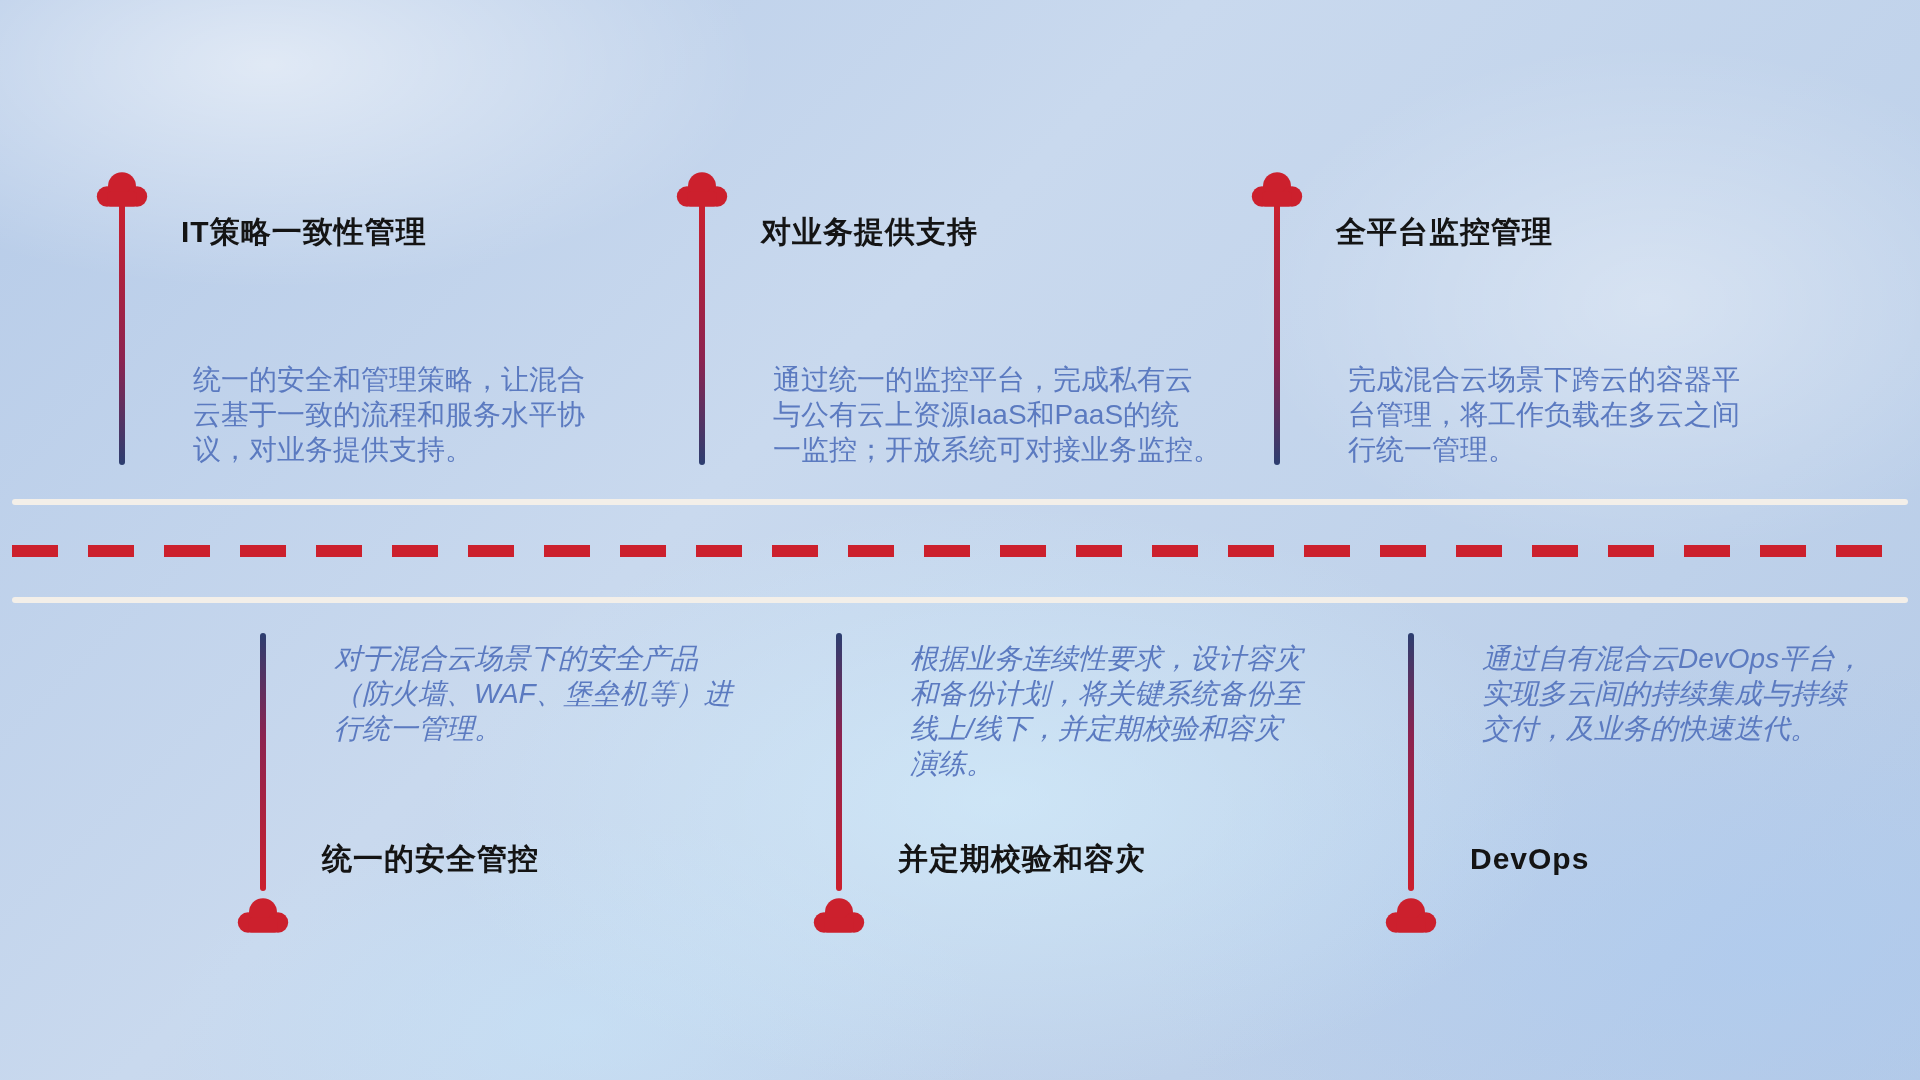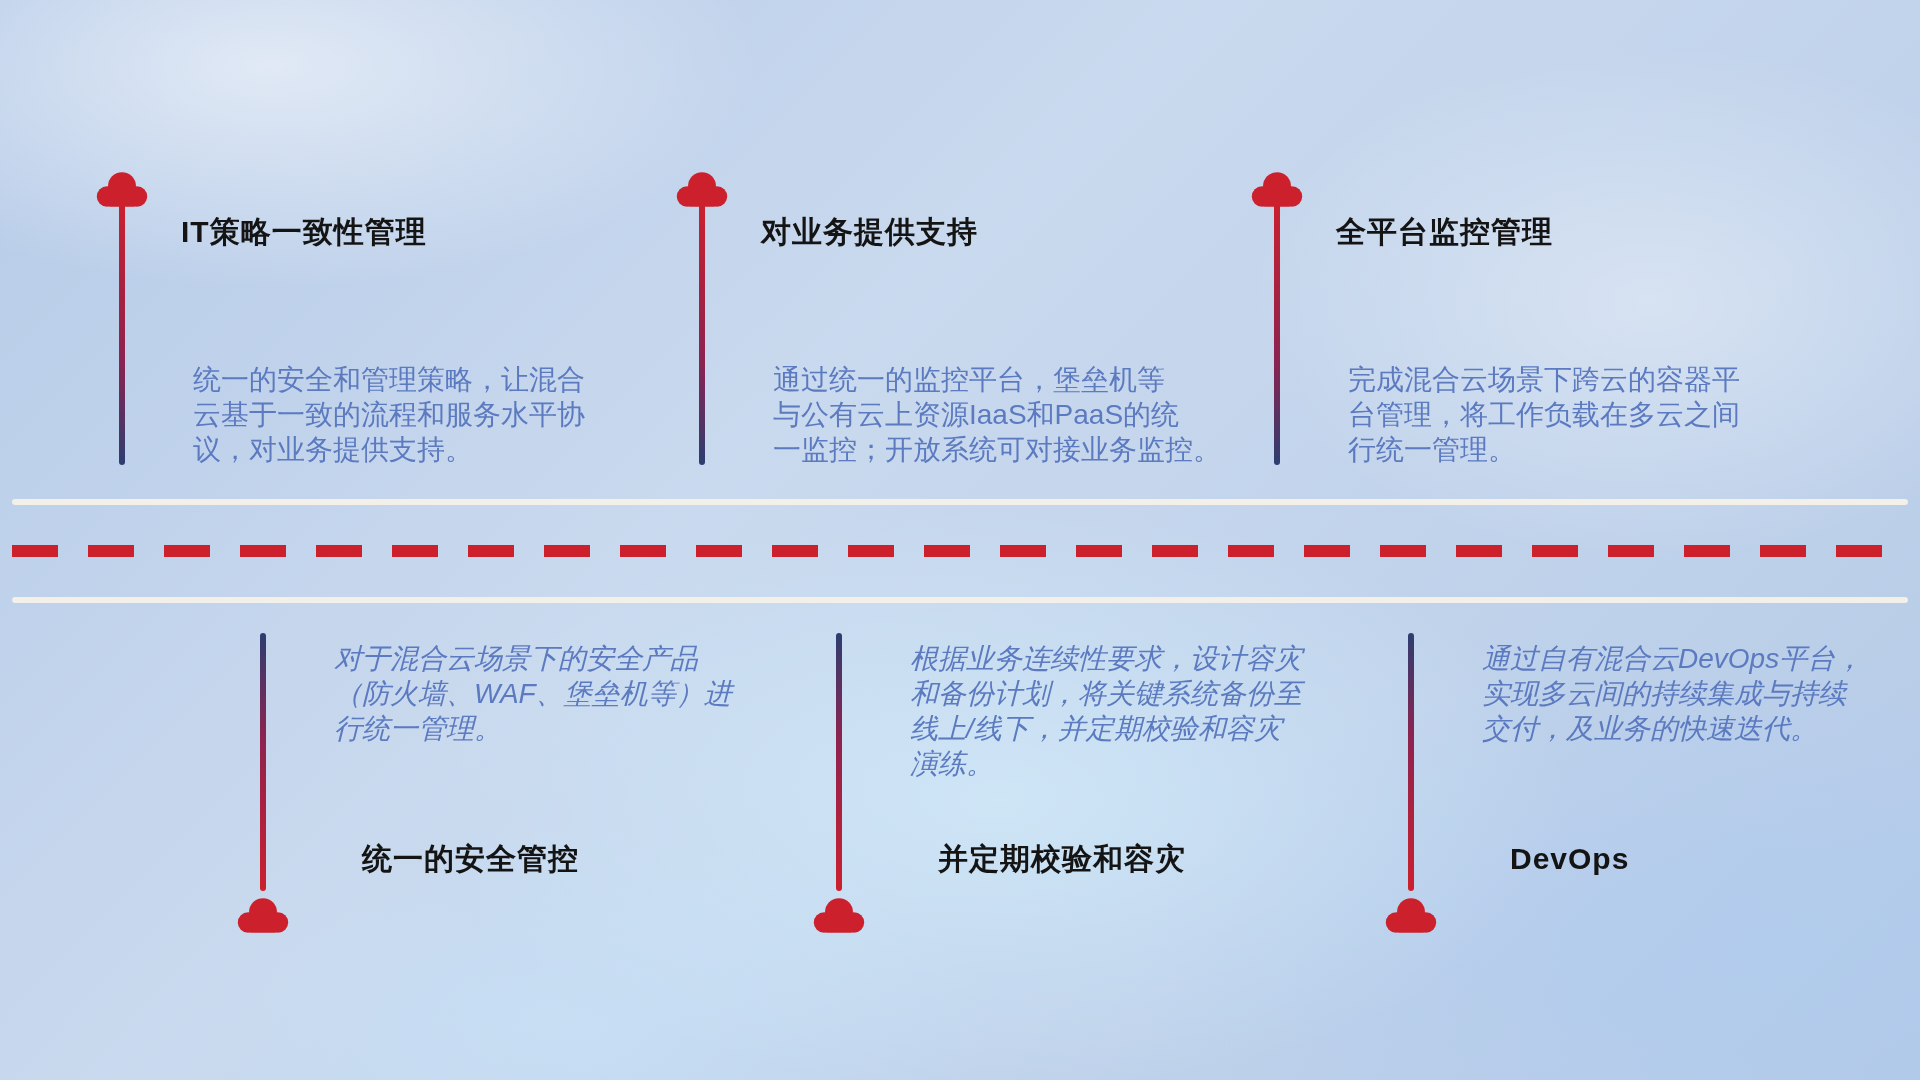--- a/index.html
+++ b/index.html
@@ -50,21 +50,21 @@
     top: 0; height: 258px;
     background: linear-gradient(to bottom, var(--navy, #2c3e70) 0%, #8c2350 40%, var(--red, #cc202d) 100%);
   }
 
   .title {
     position: absolute; left: 59px; white-space: nowrap;
     font-size: 30px; line-height: 38px; font-weight: 700;
     color: var(--title, #141414); letter-spacing: 1px;
   }
   .item.top .title { top: 42px; }
-  .item.bottom .title { top: 207px; margin-left: 40px; }
+  .item.bottom .title { top: 207px; }
 
   .desc {
     position: absolute; left: 59px; width: 500px;
     font-size: 28px; line-height: 35px;
     color: var(--desc, #5b7ac0); white-space: pre-line; margin-left: 12px;
   }
   .item.top .desc { top: 191px; }
   .item.bottom .desc { top: 8px; font-style: italic; }
 </style>
 </head>
@@ -92,21 +92,21 @@
 
   <div class="item top" style="left:702px">
     <div class="vline"></div>
     <svg class="cloud" viewBox="0 0 60 40">
       <circle cx="14" cy="27" r="11"></circle>
         <circle cx="30" cy="16" r="15"></circle>
         <circle cx="46" cy="27" r="11"></circle>
         <rect x="14" y="22" width="32" height="16" rx="4"></rect>
     </svg>
     <div class="title">对业务提供支持</div>
-    <div class="desc">通过统一的监控平台，堡垒机等
+    <div class="desc">通过统一的监控平台，完成私有云
 与公有云上资源IaaS和PaaS的统
 一监控；开放系统可对接业务监控。</div>
   </div>
 
   <div class="item top" style="left:1277px">
     <div class="vline"></div>
     <svg class="cloud" viewBox="0 0 60 40">
       <circle cx="14" cy="27" r="11"></circle>
         <circle cx="30" cy="16" r="15"></circle>
         <circle cx="46" cy="27" r="11"></circle>

